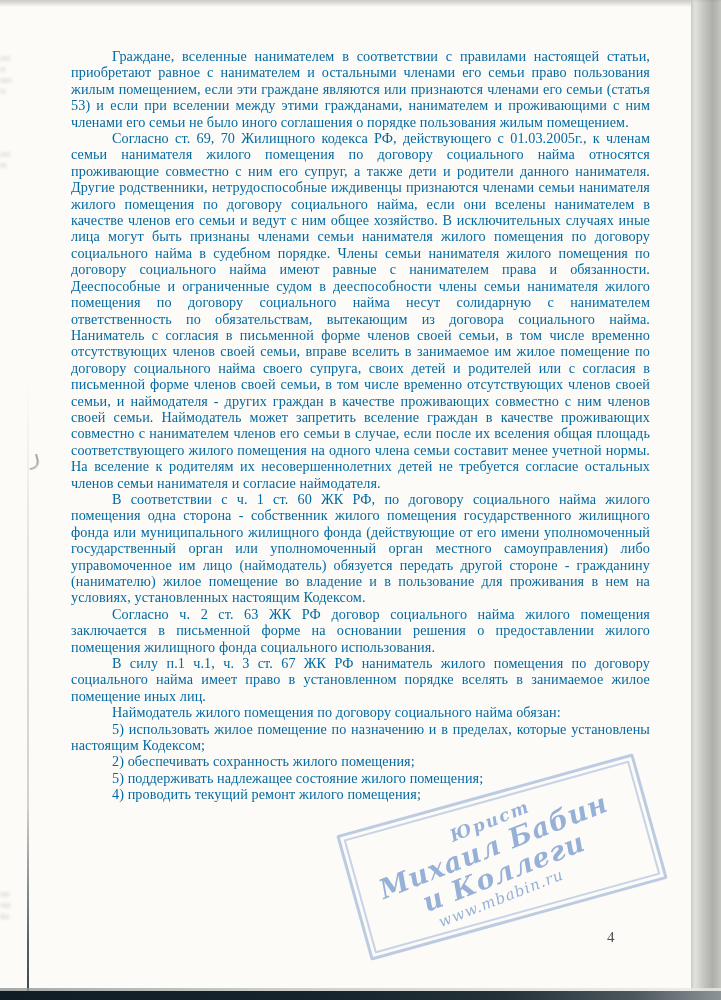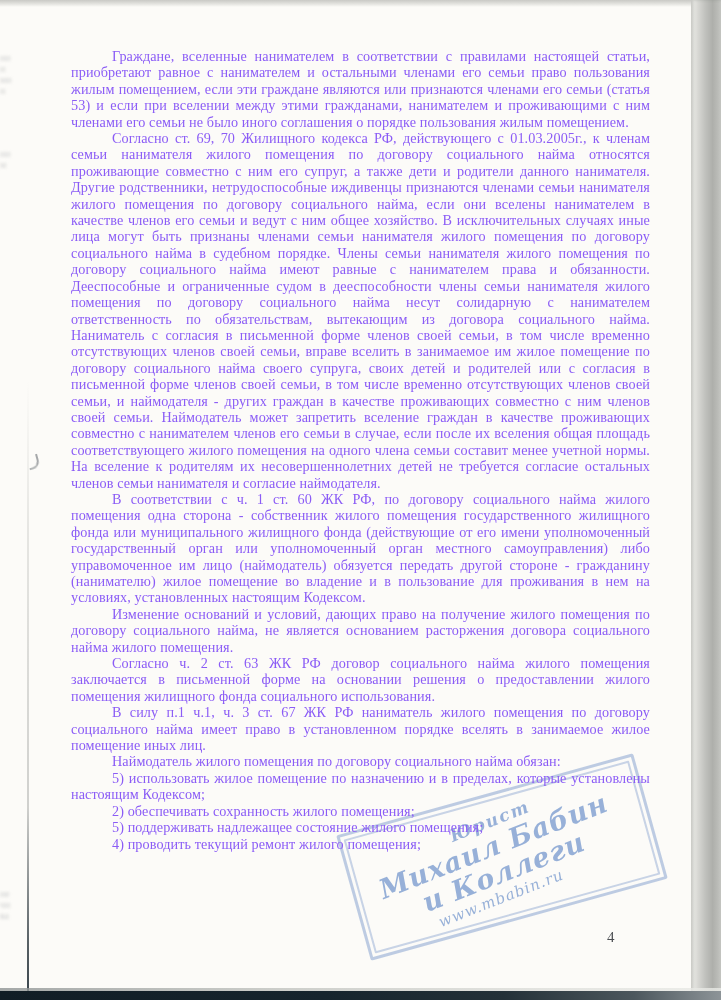--- a/index.html
+++ b/index.html
@@ -63,21 +63,21 @@
     color:rgba(125,158,208,0.80);
     font-family:"DejaVu Serif", serif; font-style:italic; font-weight:bold;
     text-align:center; line-height:1;
   }
   .stamp-line.small { font-size:17px; letter-spacing:2px; margin-bottom:2px; transform:translateX(6px); }
   .stamp-line.big   { font-size:27px; letter-spacing:1px; margin-bottom:1px; white-space:nowrap; }
   .stamp-line.url   { font-size:15px; font-weight:normal; letter-spacing:1px; transform:translateX(-12px); margin-top:2px; }
   
   .textblock {
     position:absolute; left:71px; top:48px; width:579px; z-index:2;
-    font-size:14.2px; line-height:16.4px; color:#8b5cf6;
+    font-size:14.2px; line-height:16.4px; color:#0369a1;
     text-align:justify; letter-spacing:.1px;
   }
   .textblock p { margin:0; text-indent:41px; }
   .page-number {
     position:absolute; left:607px; top:929px; z-index:2;
     font-size:15px; color:#4b4e52;
   }
 </style>
 </head>
 <body>
@@ -99,21 +99,20 @@
         <div class="stamp-line big">и Коллеги</div>
         <div class="stamp-line url">www.mbabin.ru</div>
       </div>
     </div>
   </div>
 
   <div class="textblock">
     <p>Граждане, вселенные нанимателем в соответствии с правилами настоящей статьи, приобретают равное с нанимателем и остальными членами его семьи право пользования жилым помещением, если эти граждане являются или признаются членами его семьи (статья 53) и если при вселении между этими гражданами, нанимателем и проживающими с ним членами его семьи не было иного соглашения о порядке пользования жилым помещением.</p>
     <p>Согласно ст. 69, 70 Жилищного кодекса РФ, действующего с 01.03.2005г., к членам семьи нанимателя жилого помещения по договору социального найма относятся проживающие совместно с ним его супруг, а также дети и родители данного нанимателя. Другие родственники, нетрудоспособные иждивенцы признаются членами семьи нанимателя жилого помещения по договору социального найма, если они вселены нанимателем в качестве членов его семьи и ведут с ним общее хозяйство. В исключительных случаях иные лица могут быть признаны членами семьи нанимателя жилого помещения по договору социального найма в судебном порядке. Члены семьи нанимателя жилого помещения по договору социального найма имеют равные с нанимателем права и обязанности. Дееспособные и ограниченные судом в дееспособности члены семьи нанимателя жилого помещения по договору социального найма несут солидарную с нанимателем ответственность по обязательствам, вытекающим из договора социального найма. Наниматель с согласия в письменной форме членов своей семьи, в том числе временно отсутствующих членов своей семьи, вправе вселить в занимаемое им жилое помещение по договору социального найма своего супруга, своих детей и родителей или с согласия в письменной форме членов своей семьи, в том числе временно отсутствующих членов своей семьи, и наймодателя - других граждан в качестве проживающих совместно с ним членов своей семьи. Наймодатель может запретить вселение граждан в качестве проживающих совместно с нанимателем членов его семьи в случае, если после их вселения общая площадь соответствующего жилого помещения на одного члена семьи составит менее учетной нормы. На вселение к родителям их несовершеннолетних детей не требуется согласие остальных членов семьи нанимателя и согласие наймодателя.</p>
     <p>В соответствии с ч. 1 ст. 60 ЖК РФ,  по договору социального найма жилого помещения одна сторона - собственник жилого помещения государственного жилищного фонда или муниципального жилищного фонда (действующие от его имени уполномоченный государственный орган или уполномоченный орган местного самоуправления) либо управомоченное им лицо (наймодатель) обязуется передать другой стороне - гражданину (нанимателю) жилое помещение во владение и в пользование для проживания в нем на условиях, установленных настоящим Кодексом.</p>
-    <p>Изменение оснований и условий, дающих право на получение жилого помещения по договору социального найма, не является основанием расторжения договора социального найма жилого помещения.</p>
     <p>Согласно ч. 2 ст. 63 ЖК РФ договор социального найма жилого помещения заключается в письменной форме на основании решения о предоставлении жилого помещения жилищного фонда социального использования.</p>
     <p>В силу п.1 ч.1, ч. 3 ст. 67 ЖК РФ наниматель жилого помещения по договору социального найма имеет право в установленном порядке вселять в занимаемое жилое помещение иных лиц.</p>
     <p>Наймодатель жилого помещения по договору социального найма обязан:</p>
     <p>5) использовать жилое помещение по назначению и в пределах, которые установлены настоящим Кодексом;</p>
     <p>2) обеспечивать сохранность жилого помещения;</p>
     <p>5) поддерживать надлежащее состояние жилого помещения;</p>
     <p>4) проводить текущий ремонт жилого помещения;</p>
   </div>
 
   <div class="page-number">4</div>

